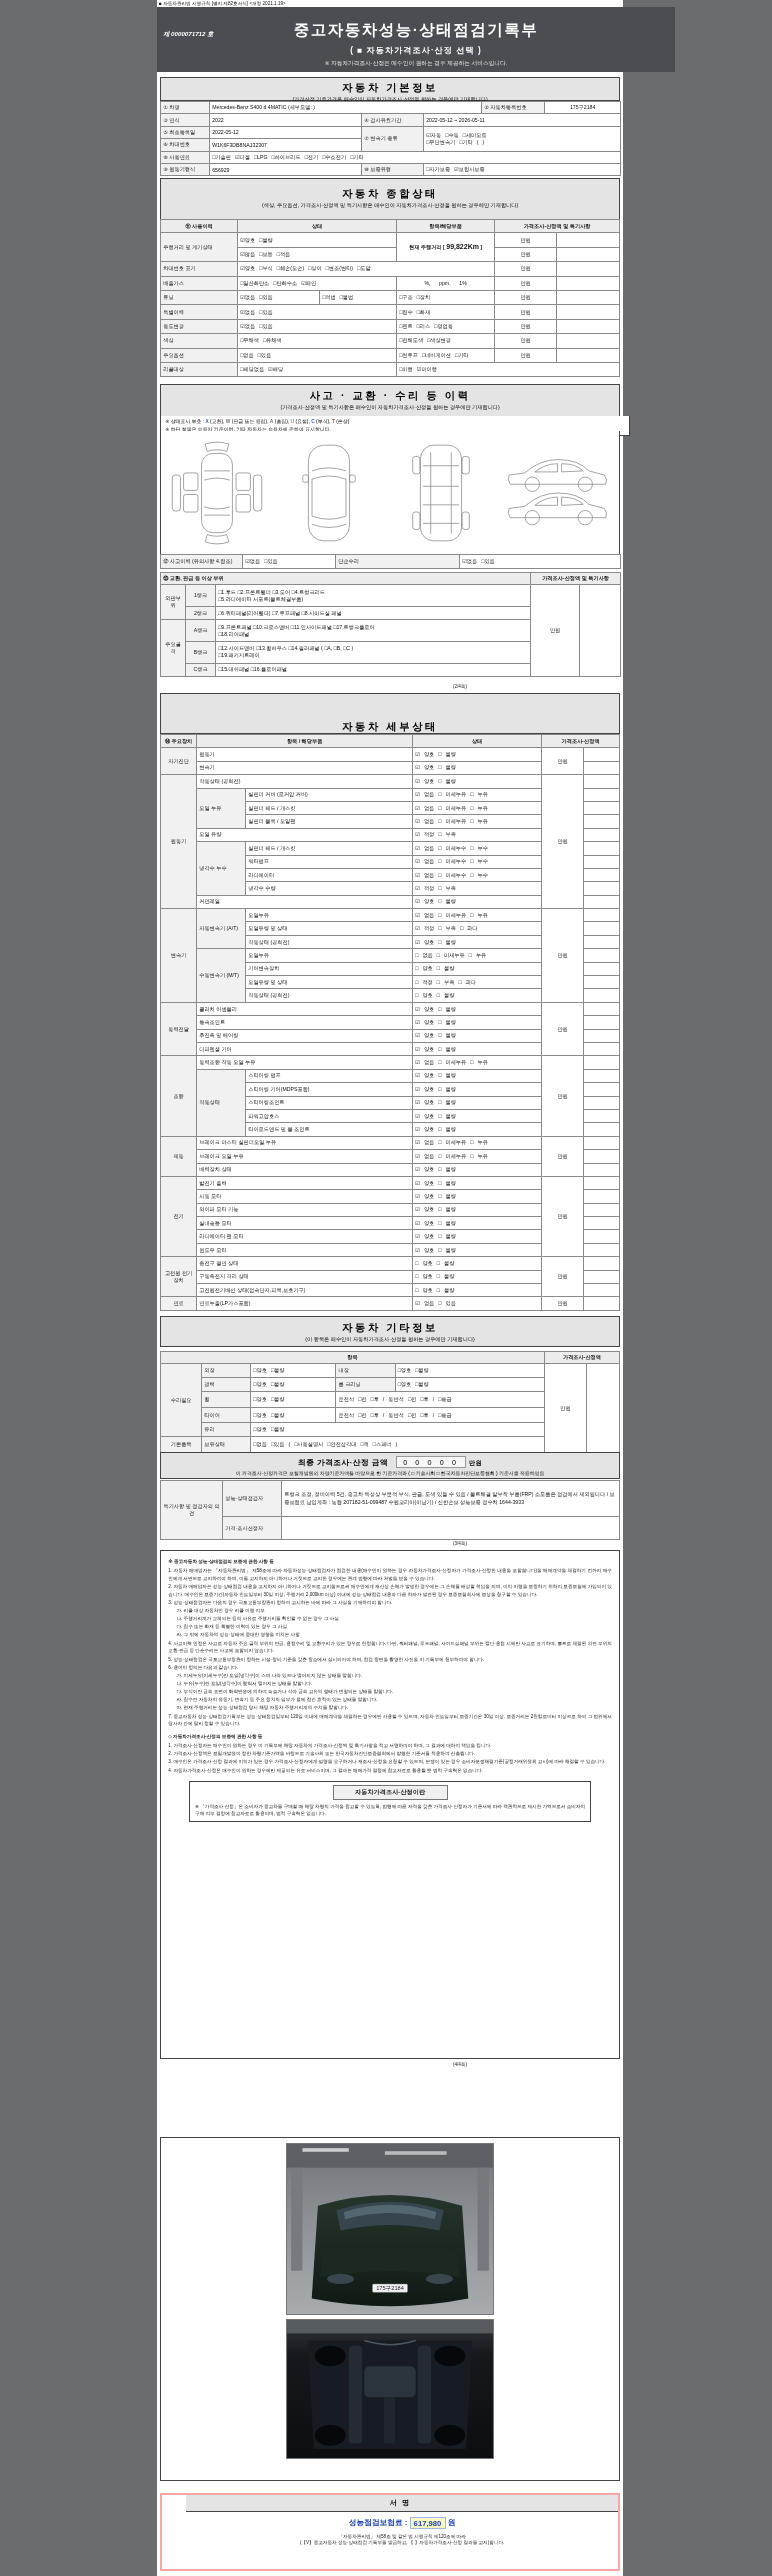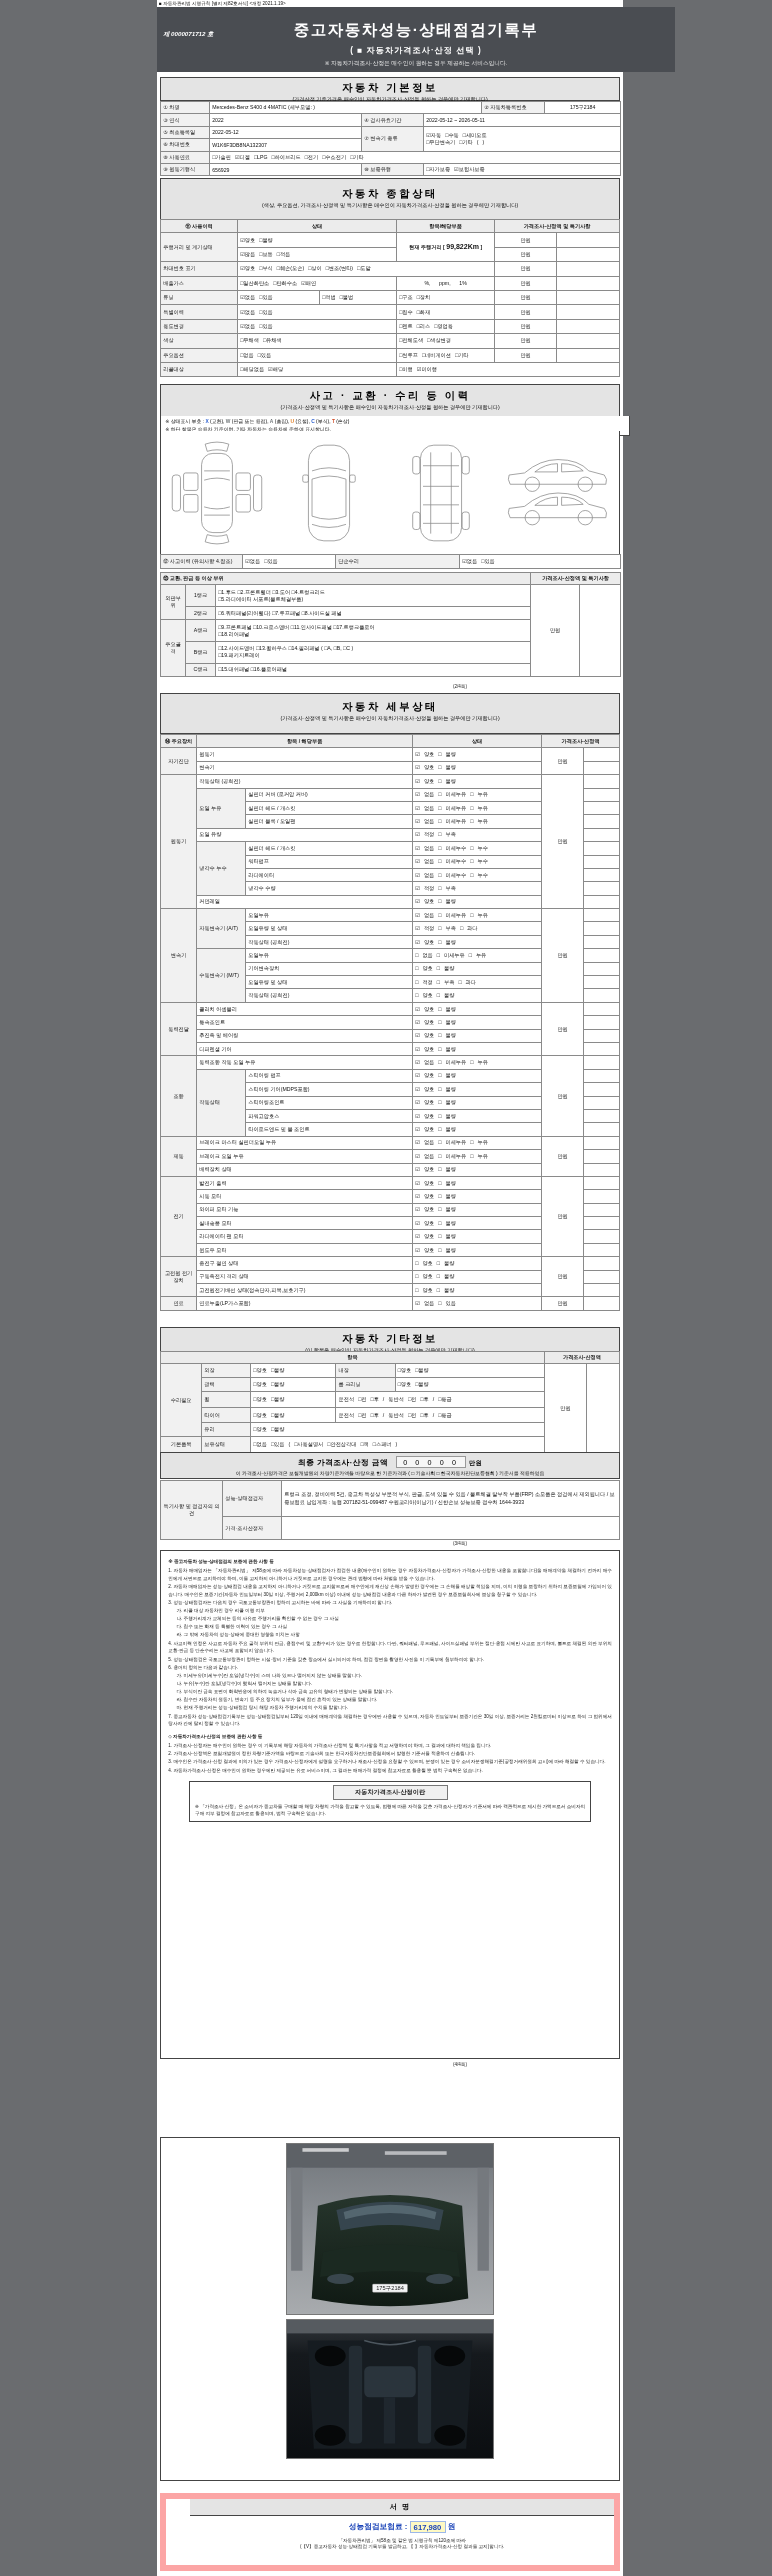--- a/index.html
+++ b/index.html
@@ -43,21 +43,21 @@
   .nb .sect{font-weight:bold;margin:2.1px 0 1.5px;}
   .nb .item{margin:1px 0;text-align:justify;}
   .nb .sub{margin:0.5px 0 0.5px 8.2px;}
   .innerbox{border:0.8px solid #444;margin:6.2px 20.6px 2.1px;padding:3.1px 5.2px;}
   .innerbox .ibt{text-align:center;font-weight:bold;font-size:6.2px;border:0.5px solid #777;background:#f0f0f0;width:113px;margin:0 auto 3.1px;padding:1.5px 0;}
   .innerbox .ibx{font-size:4.6px;line-height:1.6;text-align:justify;}
   .photosec{border:1px solid #444;background:#fff;box-sizing:border-box;}
   .photosec .ph{background:#e4e4e4;border-bottom:1px solid #444;text-align:center;font-size:7.7px;font-weight:bold;letter-spacing:3.1px;padding:3.6px 0;}
   .photosec .pwrap{text-align:center;padding:5.2px 0 6.2px;}
   .photo{display:block;margin:0 auto 4.1px;border:0.5px solid #777;}
-  .signsec{border:6px solid #fca5a5;background:#fff;box-sizing:border-box;padding-left:24px;}
+  .signsec{border:2px solid #fca5a5;background:#fff;box-sizing:border-box;padding-left:24px;}
   .signsec .ph{background:#e4e4e4;border-bottom:1px solid #444;text-align:center;font-size:7.2px;font-weight:bold;letter-spacing:5.2px;padding:3.1px 0;}
   .feeline{text-align:center;margin-top:6.2px;font-size:7.7px;font-weight:bold;color:#1b44b8;}
   .feeline .feeval{background:#fef9c3;padding:0.5px 3.1px;border:0.5px solid #9db8e8;}
   .sfoot{text-align:center;font-size:4.6px;color:#222;margin-top:5.2px;line-height:1.5;padding:0 31px 4.1px;}
   svg{display:block;}
 </style>
 </head>
 <body>
 
 <div class="page">
@@ -340,21 +340,21 @@
       </tr>
       <tr style="height:13.4px">
         <td class="lab c">C랭크</td>
         <td>□15.대쉬패널  □16.플로어패널</td>
       </tr>
     </tbody>
       </table>
     <div class="pgmark" style="top:684px;right:156px;">(2/4쪽)</div>
 
     <div class="abs shead" style="top:693px;height:41px;">
-      <div class="h1" style="padding-top:6px">자동차 세부상태</div>
+      <div class="h1" style="padding-top:26px">자동차 세부상태</div>
       <div class="h2">(가격조사·산정액 및 특기사항은 매수인이 자동차가격조사·산정을 원하는 경우에만 기재합니다)</div>
     </div>
     <table class="abs" id="t-det" style="top:734px;">
       <colgroup>
           <col style="width:36px">
           <col style="width:49px">
           <col style="width:167px">
           <col style="width:129px">
           <col style="width:42px">
           <col style="width:36px">
@@ -604,21 +604,21 @@
       <tr style="height:13.4px">
             <td class="lab c">연료</td>
             <td colspan="2">연료누출(LP가스포함)</td>
             <td class="s">☑ 없음 □ 있음</td>
             <td class="won">만원</td>
             <td></td>
           </tr>
     </tbody>
       </table>
 
-    <div class="abs shead" style="top:1316px;height:31px;margin-top:11px;">
+    <div class="abs shead" style="top:1316px;height:31px;">
       <div class="h1" style="padding-top:3.6px">자동차 기타정보</div>
       <div class="h2">(이 항목은 매수인이 자동차가격조사·산정을 원하는 경우에만 기재합니다)</div>
     </div>
     <table class="abs" style="top:1351px;">
       <colgroup>
           <col style="width:41px">
           <col style="width:49px">
           <col style="width:85px">
           <col style="width:59px">
           <col style="width:149px">

